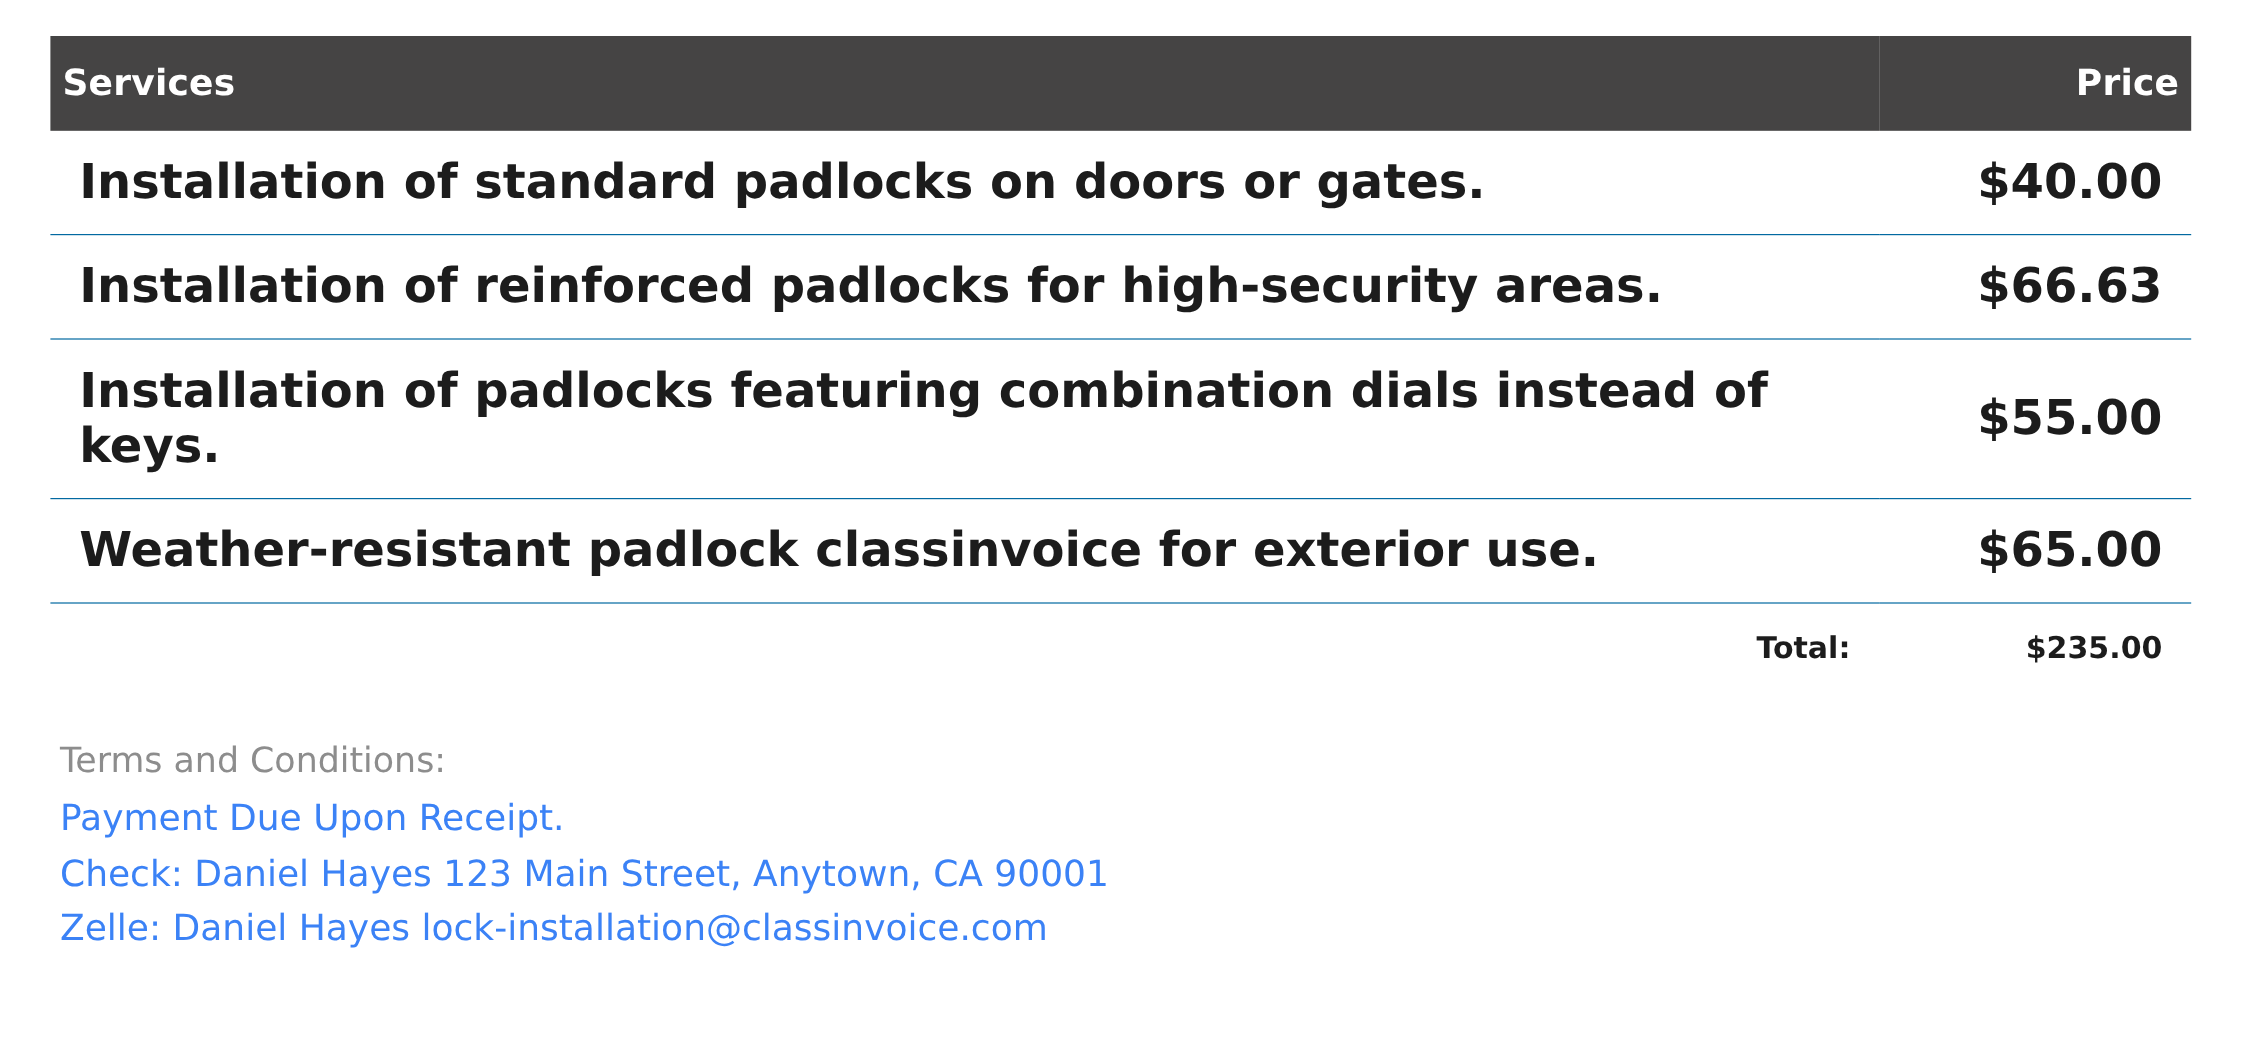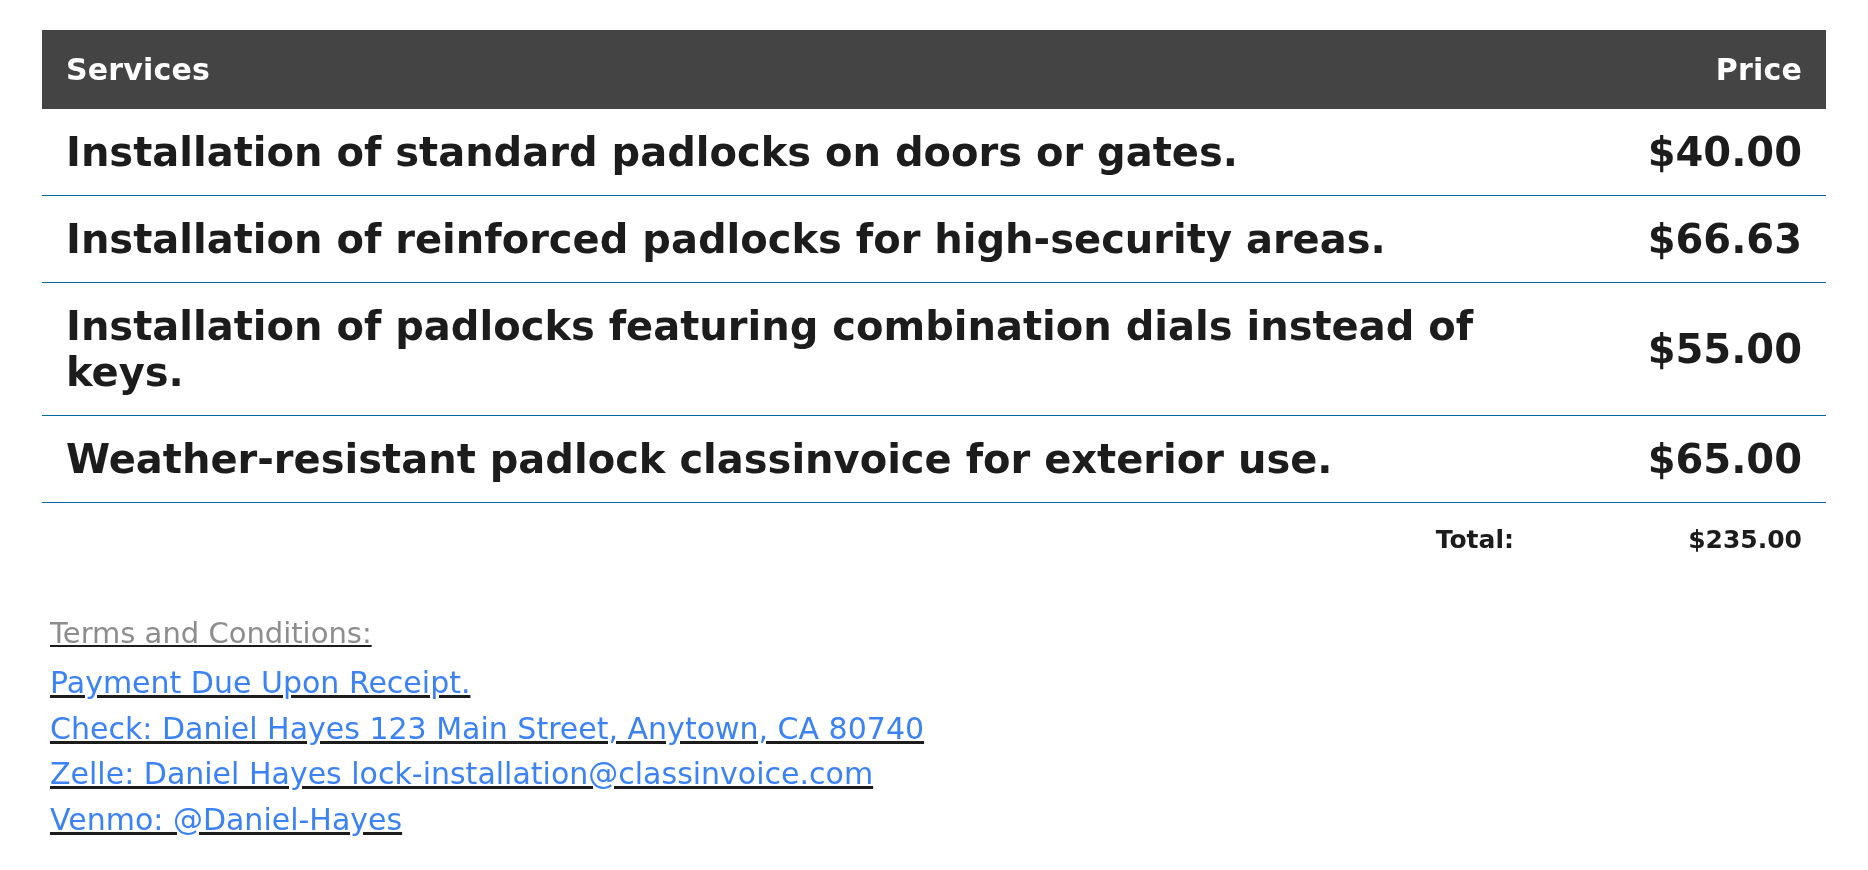--- a/index.html
+++ b/index.html
@@ -26,21 +26,21 @@
     width: 100%;
     border-collapse: collapse;
     table-layout: fixed;
   }
 
   .services-table th {
     background: #454444;
     color: #ffffff;
     font-size: 30px;
     font-weight: bold;
-    padding: 22px 24px;
+    padding: 22px 10px;
     text-align: left;
     letter-spacing: 0.2px;
   }
   .services-table th.price-col,
   .services-table td.price-col {
     text-align: right;
     width: 240px;
   }
 
   .services-table td {
@@ -61,21 +61,20 @@
     padding-top: 22px;
   }
   .total-label {
     text-align: right;
   }
 
   
   .terms {
     margin-top: 42px;
     padding: 0 8px;
-    text-decoration: underline;
   }
   .terms-heading {
     font-size: 29px;
     color: #8d8d8d;
     margin-bottom: 10px;
   }
   .terms-line {
     font-size: 30px;
     color: #3b82f6;
     line-height: 1.52;
@@ -113,18 +112,17 @@
       <tr class="total-row">
         <td class="total-label">Total:</td>
         <td class="price-col">$235.00</td>
       </tr>
     </tbody>
   </table>
 
   <div class="terms">
     <div class="terms-heading">Terms and Conditions:</div>
     <div class="terms-line">Payment Due Upon Receipt.</div>
-    <div class="terms-line">Check: Daniel Hayes 123 Main Street, Anytown, CA 80740</div>
+    <div class="terms-line">Check: Daniel Hayes 123 Main Street, Anytown, CA 90001</div>
     <div class="terms-line">Zelle: Daniel Hayes lock-installation@classinvoice.com</div>
-    <div class="terms-line">Venmo: @Daniel-Hayes</div>
   </div>
 
 </div>
 
 </body></html>

